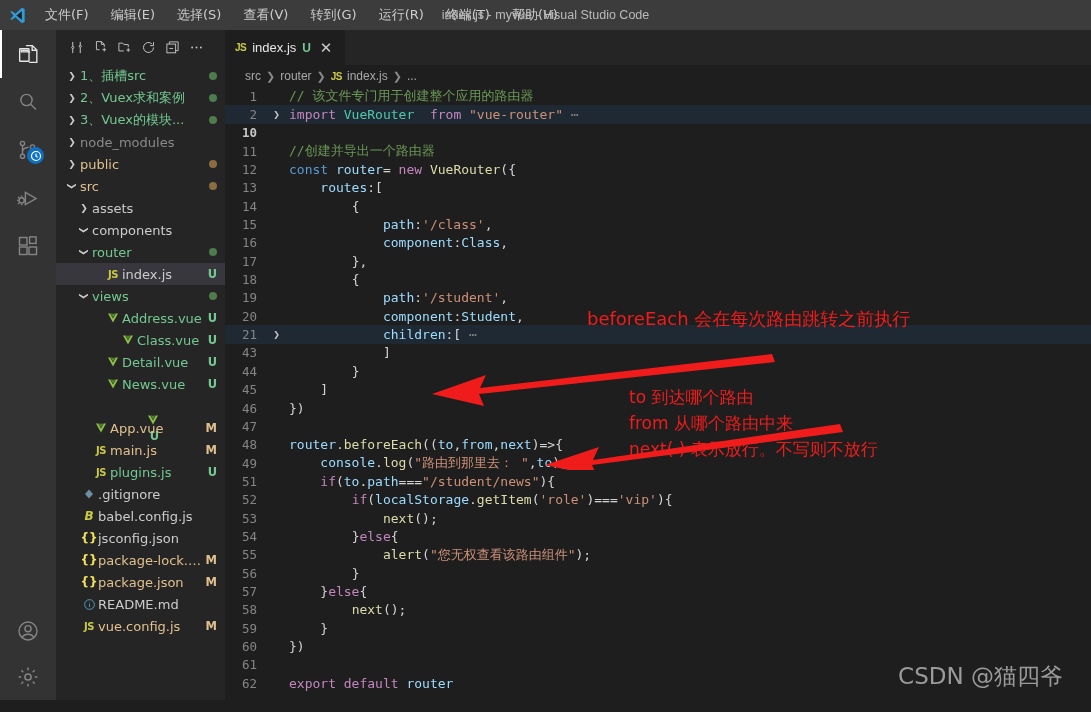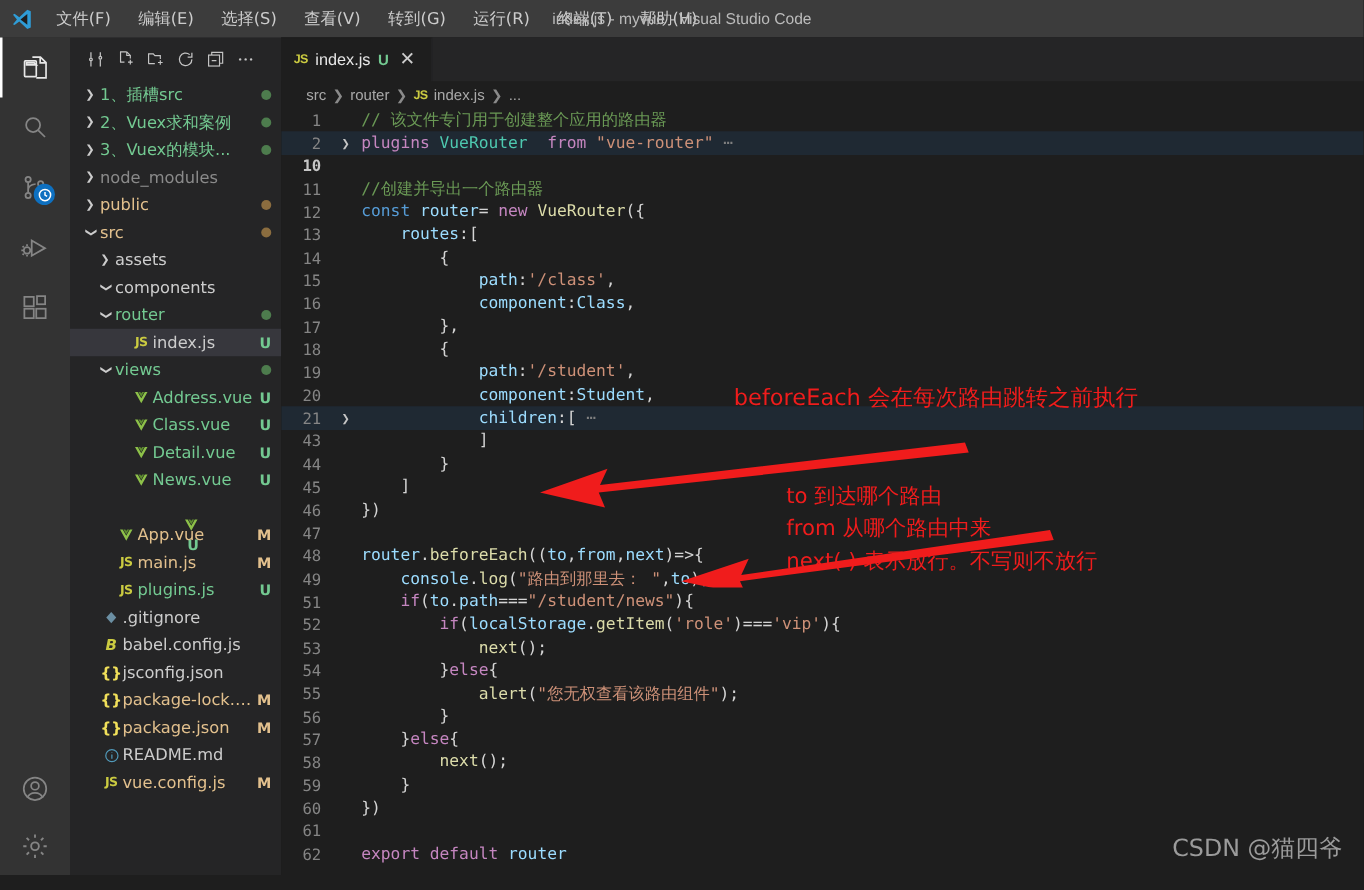--- a/index.html
+++ b/index.html
@@ -124,21 +124,21 @@
   .c-ell{ color:#808080; }
 
   
   .anno{
     position:absolute; color:#f01c1c; font-size:17px; white-space:nowrap;
     font-family:"DejaVu Sans","Liberation Sans",sans-serif; line-height:1.45;
     pointer-events:none;
   }
   .arrow{ position:absolute; pointer-events:none; }
   .watermark{
-    position:absolute; right:17px; bottom:8px; color:#9b9b9b; font-size:19px;
+    position:absolute; right:28px; bottom:8px; color:#9b9b9b; font-size:23px;
     font-family:"DejaVu Sans","Liberation Sans",sans-serif; pointer-events:none;
   }
 </style>
 </head>
 <body>
 
 <div class="app">
 
   <div class="titlebar">
     <div class="vs-logo">
@@ -348,21 +348,21 @@
             <span class="chev"></span>
             <span class="ficon vue-ic">
               <svg width="12" height="12" viewBox="0 0 24 24">
                 <path d="M2 3h4.3L12 13 17.7 3H22L12 21z" fill="#8dc149"></path>
                 <path d="M7.4 3h3.1L12 5.6 13.5 3h3.1L12 11z" fill="#5d8c2f"></path>
               </svg>
             </span>
             <span class="lbl" style="color: rgb(115, 201, 145);">Address.vue</span>
             <span class="badge" style="color: rgb(115, 201, 145);">U</span>
           </div>
-          <div class="row" style="padding-left: 32px;">
+          <div class="row" style="padding-left: 47px;">
             <span class="chev"></span>
             <span class="ficon vue-ic">
               <svg width="12" height="12" viewBox="0 0 24 24">
                 <path d="M2 3h4.3L12 13 17.7 3H22L12 21z" fill="#8dc149"></path>
                 <path d="M7.4 3h3.1L12 5.6 13.5 3h3.1L12 11z" fill="#5d8c2f"></path>
               </svg>
             </span>
             <span class="lbl" style="color: rgb(115, 201, 145);">Class.vue</span>
             <span class="badge" style="color: rgb(115, 201, 145);">U</span>
           </div>
@@ -489,21 +489,21 @@
         <span>router</span>
         <span class="bc-sep">❯</span>
         <span class="js-ic" style="margin-right:3px">JS</span>
         <span>index.js</span>
         <span class="bc-sep">❯</span>
         <span>...</span>
       </div>
 
       <div class="code-area" id="code-area">
           <div class="codeline"><span class="ln">1</span><span class="fold"></span><span class="ctext"><span class="c-com">// 该文件专门用于创建整个应用的路由器</span></span></div>
-          <div class="codeline hl"><span class="ln">2</span><span class="fold">❯</span><span class="ctext"><span class="c-key">plugins</span> <span class="c-cls">VueRouter</span>  <span class="c-key">from</span> <span class="c-str">"vue-router"</span><span class="c-ell"> ⋯</span></span></div>
+          <div class="codeline hl"><span class="ln">2</span><span class="fold">❯</span><span class="ctext"><span class="c-key">import</span> <span class="c-cls">VueRouter</span>  <span class="c-key">from</span> <span class="c-str">"vue-router"</span><span class="c-ell"> ⋯</span></span></div>
           <div class="codeline"><span class="ln cur">10</span><span class="fold"></span><span class="ctext"></span></div>
           <div class="codeline"><span class="ln">11</span><span class="fold"></span><span class="ctext"><span class="c-com">//创建并导出一个路由器</span></span></div>
           <div class="codeline"><span class="ln">12</span><span class="fold"></span><span class="ctext"><span class="c-kw2">const</span> <span class="c-var">router</span><span class="c-pun">=</span> <span class="c-key">new</span> <span class="c-fn">VueRouter</span><span class="c-pun">({</span></span></div>
           <div class="codeline"><span class="ln">13</span><span class="fold"></span><span class="ctext">    <span class="c-var">routes</span><span class="c-pun">:[</span></span></div>
           <div class="codeline"><span class="ln">14</span><span class="fold"></span><span class="ctext">        <span class="c-pun">{</span></span></div>
           <div class="codeline"><span class="ln">15</span><span class="fold"></span><span class="ctext">            <span class="c-var">path</span><span class="c-pun">:</span><span class="c-str">'/class'</span><span class="c-pun">,</span></span></div>
           <div class="codeline"><span class="ln">16</span><span class="fold"></span><span class="ctext">            <span class="c-var">component</span><span class="c-pun">:</span><span class="c-var">Class</span><span class="c-pun">,</span></span></div>
           <div class="codeline"><span class="ln">17</span><span class="fold"></span><span class="ctext">        <span class="c-pun">},</span></span></div>
           <div class="codeline"><span class="ln">18</span><span class="fold"></span><span class="ctext">        <span class="c-pun">{</span></span></div>
           <div class="codeline"><span class="ln">19</span><span class="fold"></span><span class="ctext">            <span class="c-var">path</span><span class="c-pun">:</span><span class="c-str">'/student'</span><span class="c-pun">,</span></span></div>

